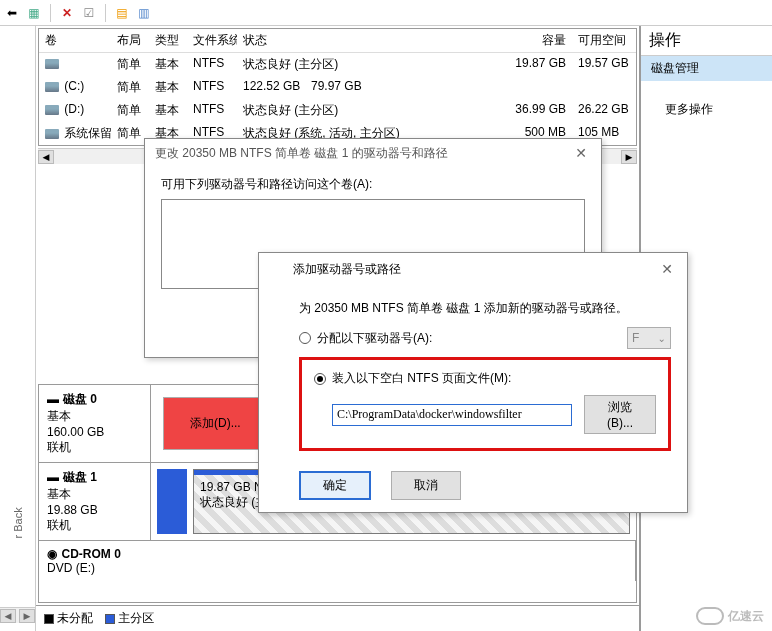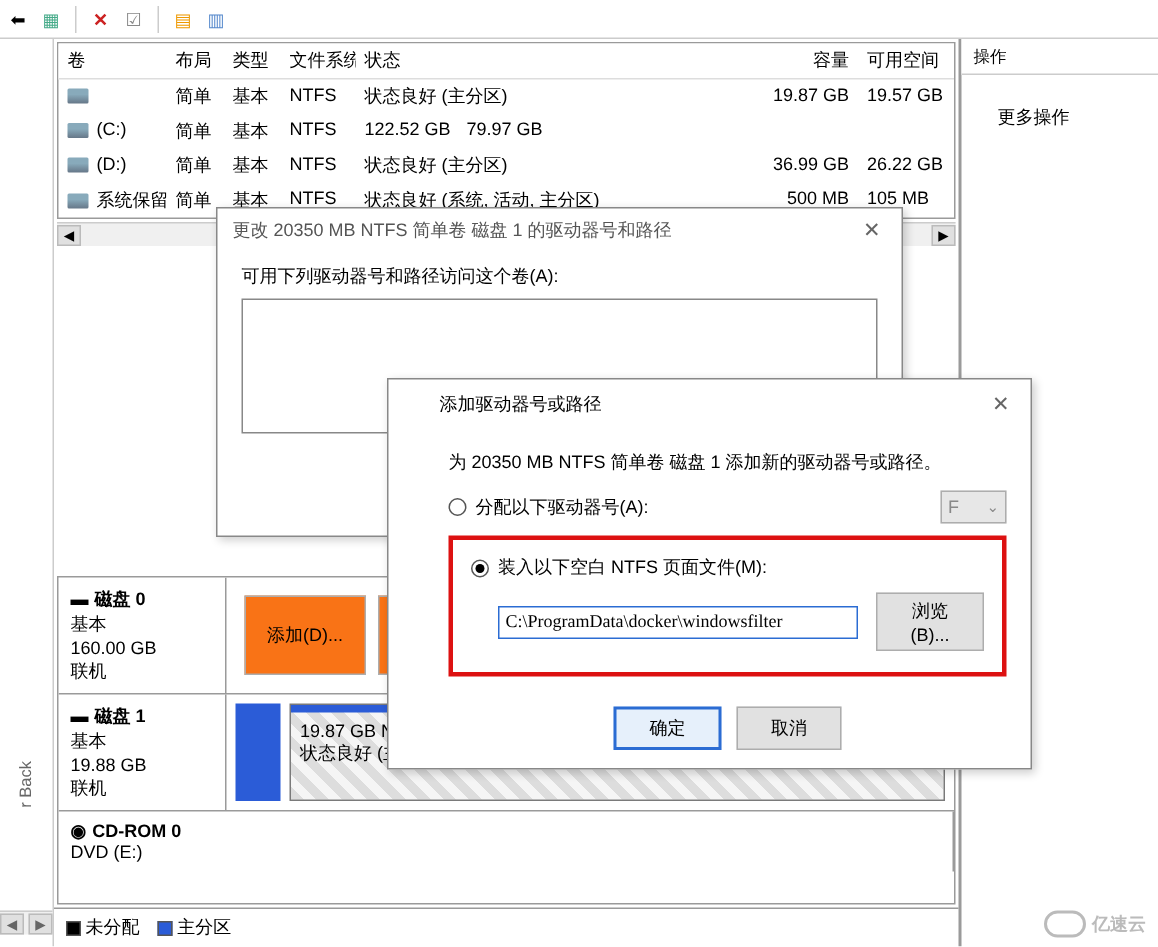--- a/index.html
+++ b/index.html
@@ -22,30 +22,30 @@
 .c-vol { width: 72px; } .c-lay { width: 38px; } .c-typ { width: 38px; } .c-fs { width: 50px; } .c-st { flex: 1; } .c-cap { width: 68px; text-align: right; } .c-free { width: 64px; }
 .vol-row { display: flex; border-bottom: 0px solid #eee; }
 .vicon { display: inline-block; width: 14px; height: 10px; background: linear-gradient(#8ab 40%, #678); border-radius: 1px; margin-right: 2px; vertical-align: middle; }
 
 .disk-area { flex: 1; overflow: auto; margin: 2px; border: 1px solid #9a9a9a; }
 .disk-block { display: flex; border-bottom: 1px solid #9a9a9a; }
 .disk-left { width: 112px; border-right: 1px solid #9a9a9a; padding: 6px 8px; }
 .disk-left .dtitle { font-weight: bold; display: flex; align-items: center; gap: 4px; }
 .disk-bars { flex: 1; display: flex; align-items: stretch; padding: 6px; gap: 6px; }
 .dbtns { display: flex; gap: 8px; padding: 6px; }
-.dbtn { background: #f97316; border: 1px solid #adadad; padding: 4px 14px; }
+.dbtn { background: #ef4444; border: 1px solid #adadad; padding: 4px 26px; }
 .part { border: 1px solid #7a7a7a; flex: 1; padding: 4px 6px; position: relative; }
 .part.blue::before { content: ""; position: absolute; inset: 0 0 auto 0; height: 5px; background: #2b5cd7; }
 .part.hatch { background: repeating-linear-gradient(45deg, #ddd 0 6px, #f5f5f5 6px 12px); padding-top: 10px; }
 .legend { border-top: 1px solid #9a9a9a; padding: 4px 8px; font-size: 11px; }
 .lg-sw { display: inline-block; width: 10px; height: 10px; border: 1px solid #555; vertical-align: middle; margin-right: 3px; }
 .lg-sw.black { background: #000; } .lg-sw.blue { background: #2b5cd7; }
 
 .actions { width: 132px; border-left: 1px solid #9a9a9a; }
-.actions h3 { padding: 4px 8px; border-bottom: 1px solid #ccc; font-weight: normal; font-size: 11px; background: #fff; }
+.actions h3 { padding: 4px 8px; border-bottom: 1px solid #ccc; font-weight: normal; font-size: 16px; background: #fff; }
 .act-sel { background: #cce4f7; padding: 4px 10px; }
 .act-item { padding: 20px 10px 6px 24px; }
 
 
 .dlg { position: absolute; background: #fff; border: 1px solid #888; box-shadow: 2px 2px 6px rgba(0,0,0,.2); }
 .dlg1 { left: 144px; top: 138px; width: 458px; height: 220px; }
 .dlg-title { display: flex; justify-content: space-between; padding: 6px 10px; color: #555; }
 .dlg-close { font-size: 14px; color: #666; padding: 0 4px; }
 .dlg-body { padding: 8px 16px; }
 .listbox { border: 1px solid #888; height: 90px; margin-top: 6px; }
@@ -54,21 +54,21 @@
 .dlg2 { left: 258px; top: 252px; width: 430px; padding-left: 24px; }
 .dlg2 .dlg-title { color: #000; border-bottom: 0; padding: 8px 10px; }
 .radio-row { display: flex; align-items: center; gap: 6px; margin: 8px 0; }
 .radio { width: 12px; height: 12px; border: 1px solid #555; border-radius: 50%; display: inline-flex; align-items: center; justify-content: center; }
 .radio.checked::after { content: ""; width: 6px; height: 6px; background: #000; border-radius: 50%; }
 .sel { border: 1px solid #adadad; background: #e7e7e7; width: 44px; height: 22px; display: inline-flex; align-items: center; justify-content: space-between; padding: 0 4px; color: #888; }
 .sel::after { content: "⌄"; font-size: 10px; }
 .redbox { border: 3px solid #d11; padding: 10px 12px 14px; margin-top: 4px; }
 .path-input { border: 1px solid #2b6cd3; width: 260px; height: 22px; padding: 2px 4px; font-family: Liberation Serif, serif; font-size: 12px; }
 .browse { background: #e1e1e1; border: 1px solid #adadad; padding: 3px 12px; }
-.dlg-btns { display: flex; justify-content: center; gap: 10px; padding: 12px 16px; border-top: 0; }
+.dlg-btns { display: flex; justify-content: flex-start; gap: 20px; padding: 12px 16px; border-top: 0; }
 .okbtn { border: 2px solid #2b6cd3; background: #e6f0fb; padding: 4px 22px; }
 .cancelbtn { border: 1px solid #adadad; background: #e1e1e1; padding: 4px 22px; }
 
 .watermark { position: absolute; right: 8px; bottom: 6px; color: #bbb; font-size: 18px; font-weight: bold; display: flex; align-items: center; gap: 4px; }
 .watermark .cloud { width: 28px; height: 18px; border: 2px solid #bbb; border-radius: 10px; position: relative; }
 </style>
 </head>
 <body>
 
 <div class="toolbar">
@@ -196,20 +196,21 @@
     </div>
     <div class="legend">
       <span class="lg-sw black"></span><span>未分配</span>
       &nbsp;&nbsp;
       <span class="lg-sw blue"></span><span>主分区</span>
     </div>
   </div>
 
   <div class="actions">
     <h3>操作</h3>
+    <div class="act-sel">磁盘管理</div>
     <div class="act-item">更多操作</div>
   </div>
 </div>
 
 <div class="dlg dlg1">
   <div class="dlg-title">
     <span>更改 20350 MB NTFS 简单卷 磁盘 1 的驱动器号和路径</span>
     <span class="dlg-close">✕</span>
   </div>
   <div class="dlg-body">

